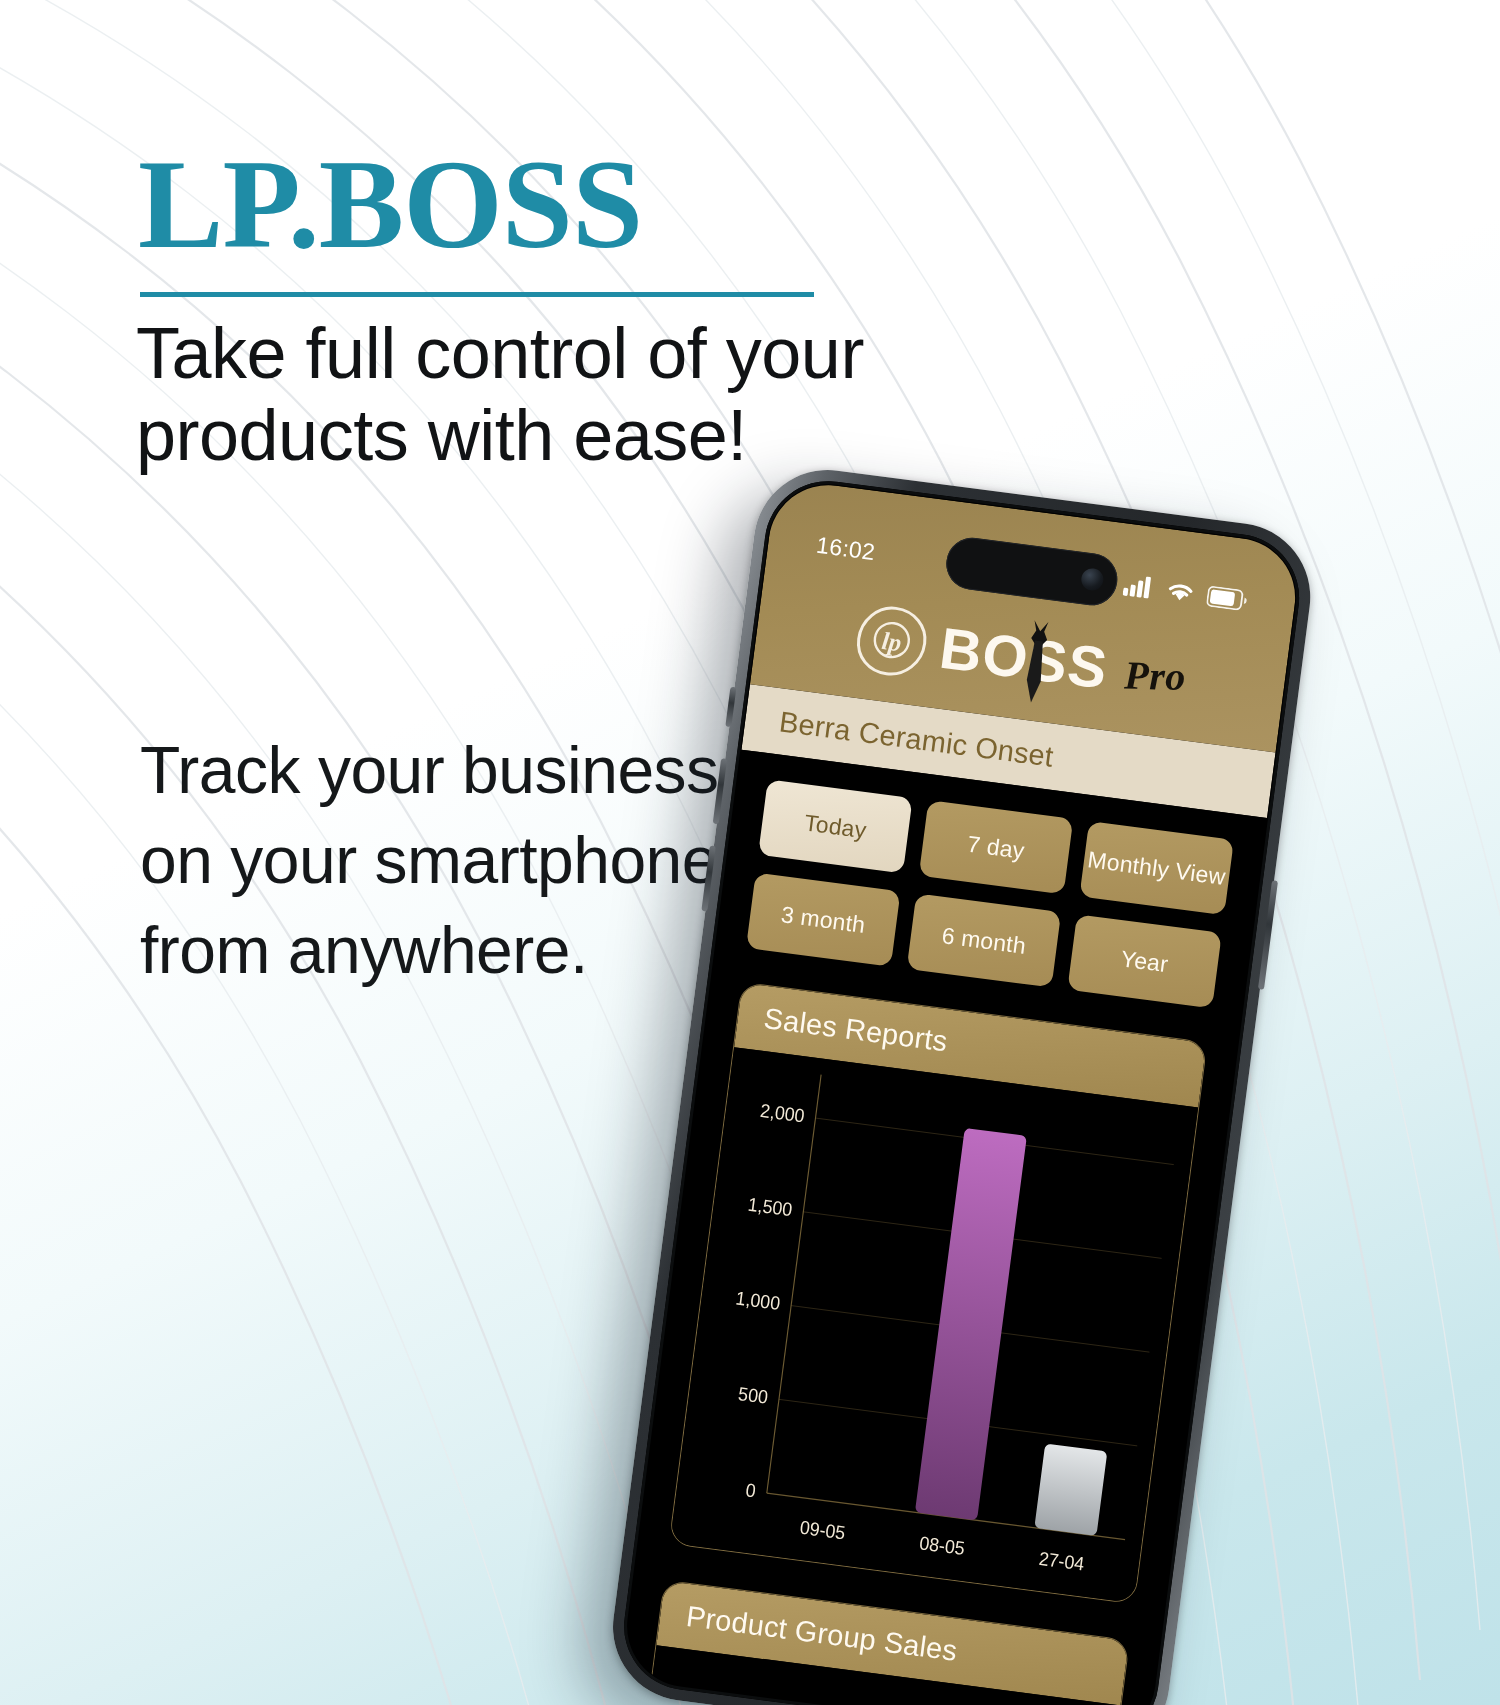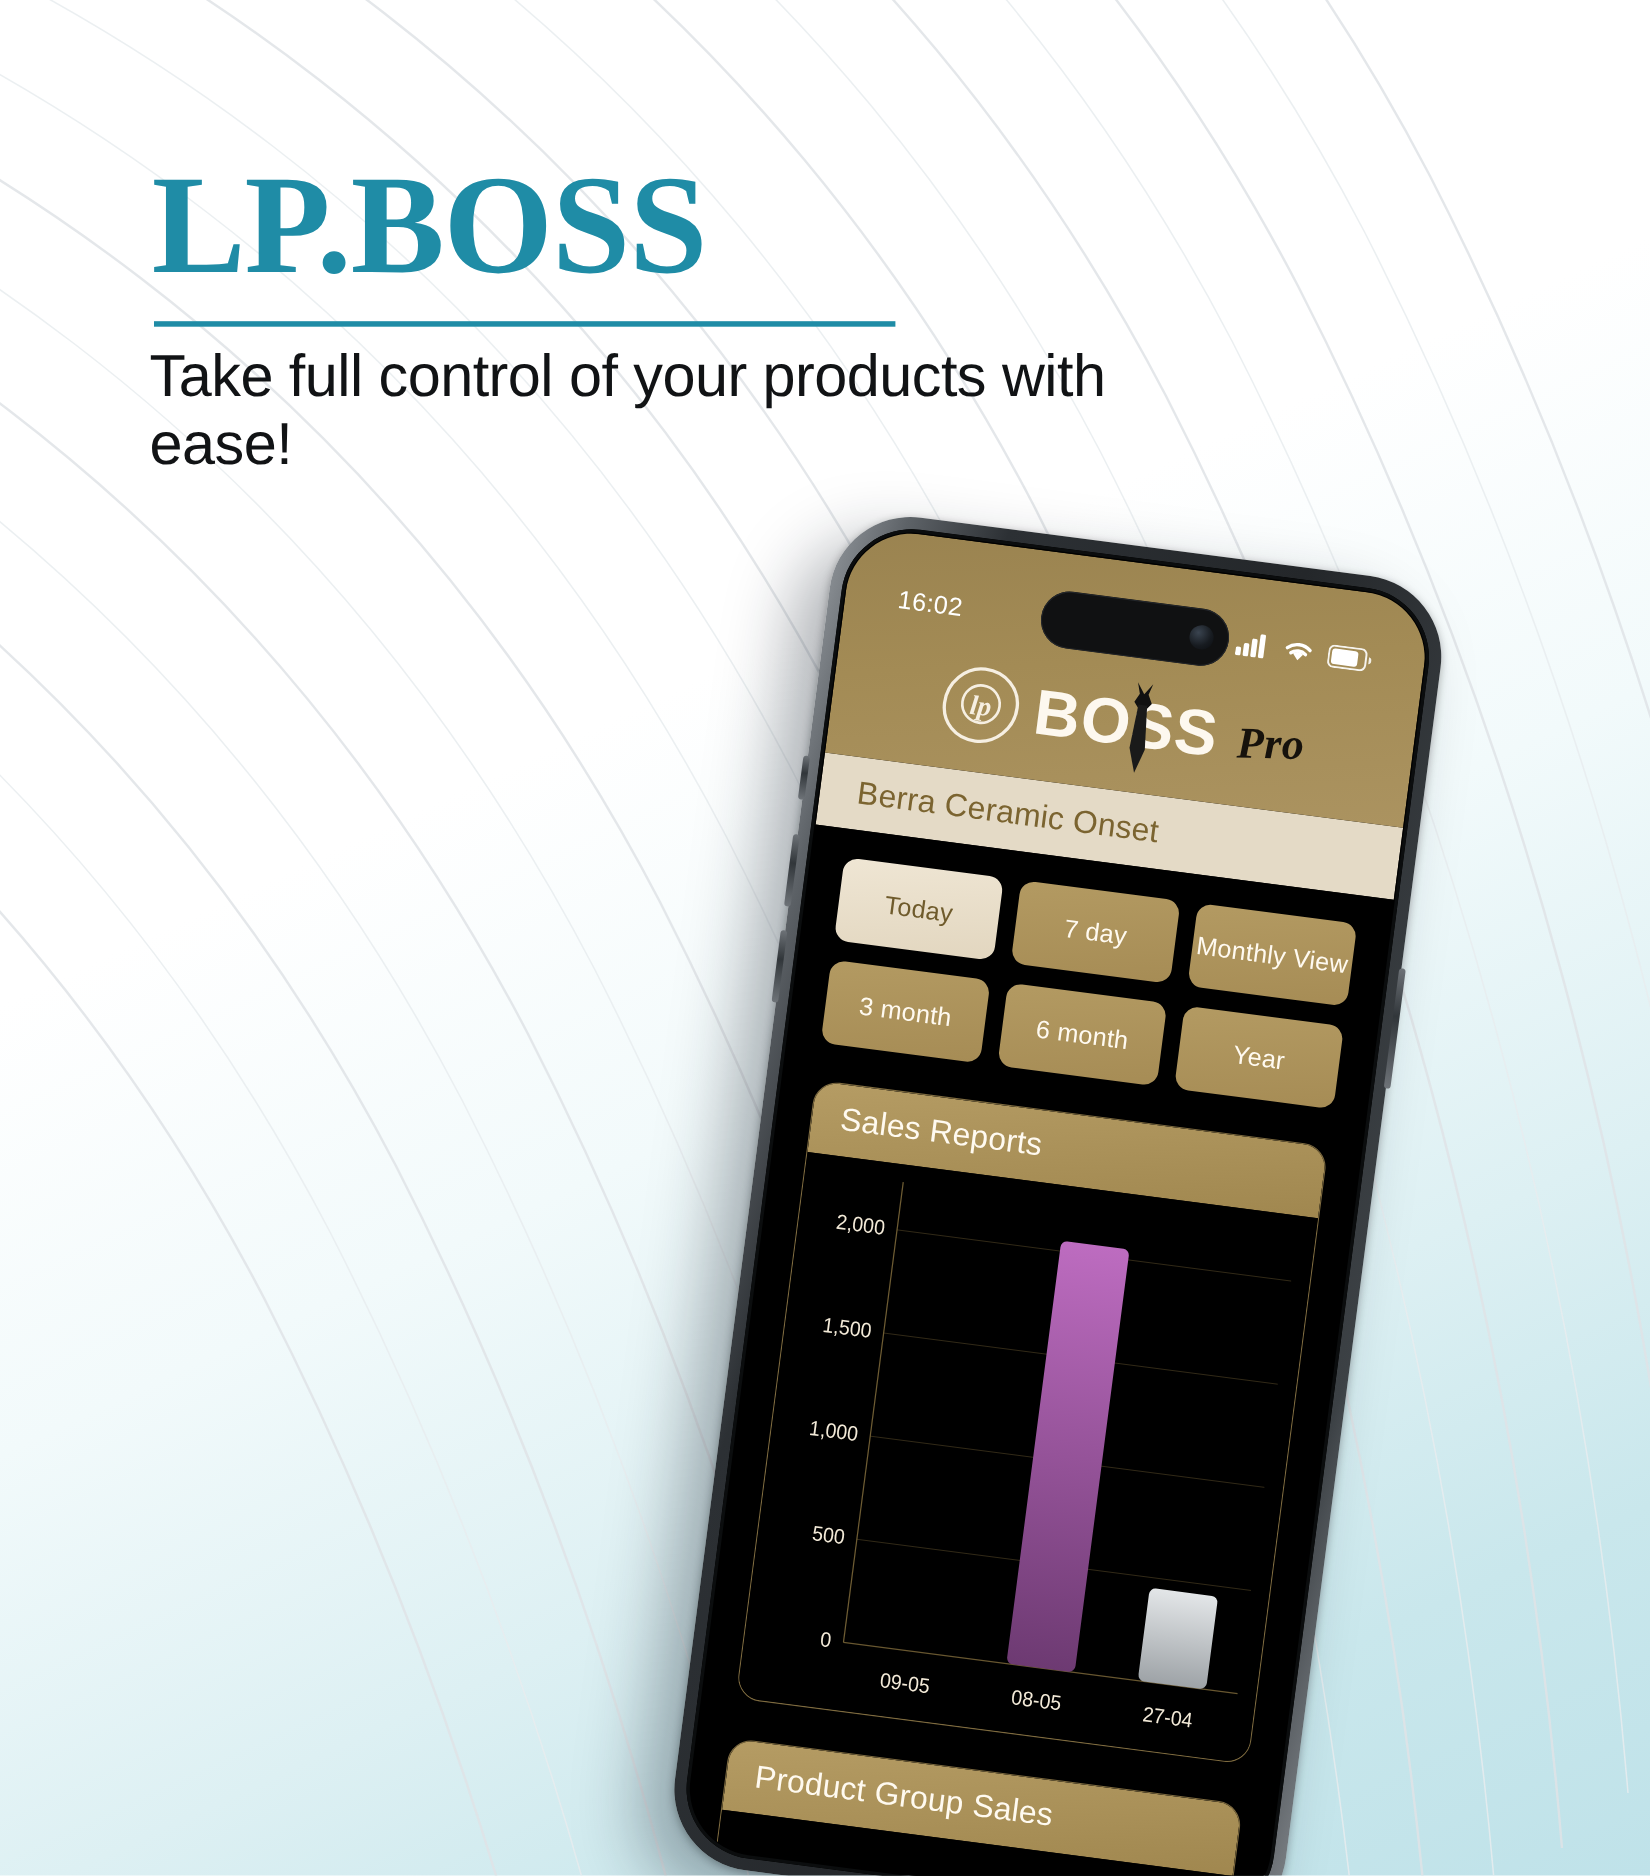--- a/index.html
+++ b/index.html
@@ -21,21 +21,21 @@
     position:absolute;left:138px;top:140px;
     font-size:128px;line-height:1;letter-spacing:-1px;font-weight:700;
     color:#1f8ca6;font-family:Liberation Serif, serif;
     white-space:nowrap;
   }
   .brand-rule{
     position:absolute;left:140px;top:292px;width:674px;height:5px;background:#1f8ca6;
   }
   .headline{
     position:absolute;left:136px;top:312px;width:910px;
-    font-size:54px;line-height:1.14;font-weight:300;color:#111315;
+    font-size:72px;line-height:1.14;font-weight:300;color:#111315;
     letter-spacing:-.5px;
   }
   .subline{
     position:absolute;left:140px;top:726px;width:640px;
     font-size:66px;line-height:1.36;font-weight:300;color:#15181a;
     letter-spacing:-.5px;
   }
 
   
   .phone-wrap{
@@ -154,20 +154,21 @@
     <path class="arc" d="M-780,180 C -280,300 120,600 360,1060 C 560,1450 680,1900 720,2380"></path>
     <path class="arc thin" d="M-840,240 C -340,360 60,660 300,1120 C 500,1510 620,1960 660,2440"></path>
     <path class="arc" d="M-900,300 C -400,420 0,720 240,1180 C 440,1570 560,2020 600,2500"></path>
   </g>
 </svg>
 
 <div class="copy">
   <div class="brand">LP.BOSS</div>
   <div class="brand-rule"></div>
   <div class="headline">Take full control of your products with ease!</div>
+  <div class="subline">Track your business on your smartphone from anywhere.</div>
 </div>
 
 <div class="phone-wrap">
   <div class="phone-body">
     <div class="btn-side btn-silent"></div>
     <div class="btn-side btn-vol-up"></div>
     <div class="btn-side btn-vol-dn"></div>
     <div class="btn-side btn-power"></div>
 
     <div class="phone-inner">

